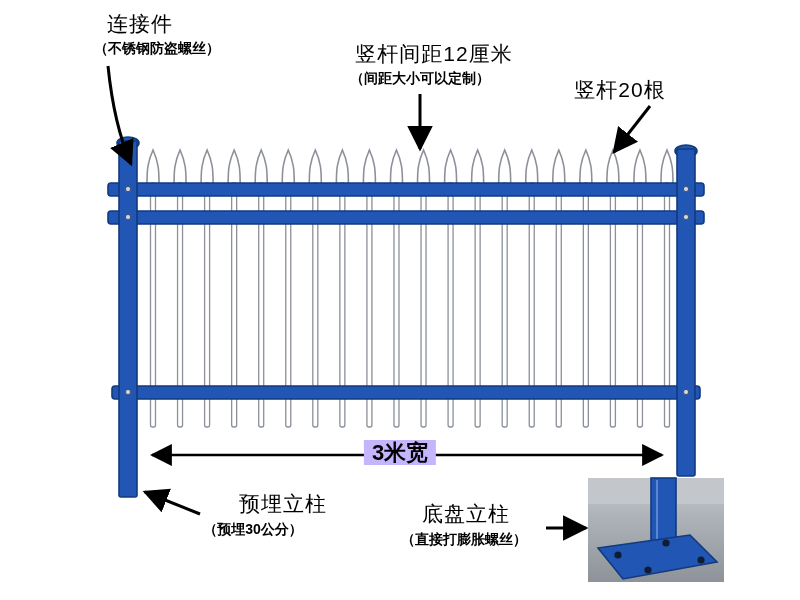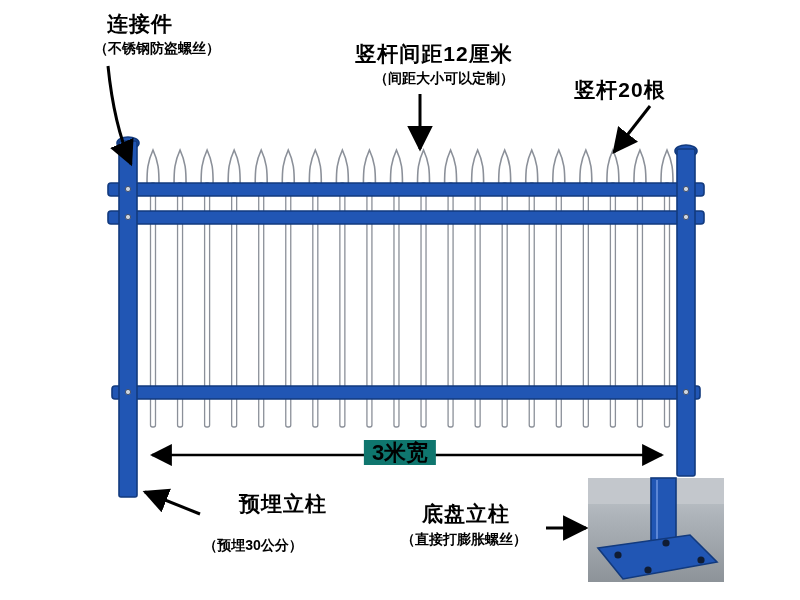--- a/index.html
+++ b/index.html
@@ -8,23 +8,23 @@
     --bar-fill:#ffffff;
     --bar-outline:#8b9099;
   }
   html,body{margin:0;padding:0;background:#fff;}
   .stage{
     position:relative;width:800px;height:600px;background:#fff;overflow:hidden;
     font-family:"Liberation Sans","DejaVu Sans",sans-serif;color:#000;
   }
   .stage svg{position:absolute;left:0;top:0;}
   .lbl{position:absolute;transform:translateX(-50%);white-space:nowrap;text-align:center;line-height:1.15;}
-  .lbl.title{font-size:21px;font-weight:bold;letter-spacing:1px;}
+  .lbl.title{font-size:21px;font-weight:normal;letter-spacing:1px;}
   .lbl.sub{font-size:14px;font-weight:bold;letter-spacing:0px;}
-  .lbl.dim{font-size:22px;font-weight:bold;background:#0f766e;padding:0 8px;}
+  .lbl.dim{font-size:22px;font-weight:bold;background:#c4b5fd;padding:0 8px;}
   .blue{fill:var(--fence-blue);stroke:var(--fence-outline);stroke-width:1.6;}
   .bar-loop{fill:var(--bar-fill);stroke:var(--bar-outline);stroke-width:1.6;}
   .bar-stem{fill:var(--bar-fill);stroke:var(--bar-outline);stroke-width:1.3;}
   .arrow{stroke:#000;stroke-width:3;fill:none;}
   .dim-line{stroke:#000;stroke-width:2.6;fill:none;}
   .bolt{fill:#cfd6e0;stroke:#44506b;stroke-width:1;}
   .hole{fill:#101c33;}
 </style>
 </head>
 <body>
@@ -126,25 +126,25 @@
       <circle class="hole" cx="666" cy="543" r="3.6"></circle>
       <circle class="hole" cx="701" cy="560" r="3.6"></circle>
       <circle class="hole" cx="648" cy="570" r="3.6"></circle>
     </g>
   </svg>
 
   <div class="lbl title" style="left:140px;top:12px;">连接件</div>
   <div class="lbl sub" style="left:157px;top:40px;">（不锈钢防盗螺丝）</div>
 
   <div class="lbl title" style="left:434px;top:42px;">竖杆间距12厘米</div>
-  <div class="lbl sub" style="left:420px;top:70px;margin-left:24px;">（间距大小可以定制）</div>
+  <div class="lbl sub" style="left:420px;top:70px;">（间距大小可以定制）</div>
 
   <div class="lbl title" style="left:620px;top:78px;">竖杆20根</div>
 
   <div class="lbl dim" style="left:400px;top:440px;">3米宽</div>
 
   <div class="lbl title" style="left:249px;top:492px;margin-left:34px;">预埋立柱</div>
-  <div class="lbl sub" style="left:253px;top:537px;">（预埋30公分）</div>
+  <div class="lbl sub" style="left:253px;top:521px;">（预埋30公分）</div>
 
   <div class="lbl title" style="left:466px;top:502px;text-align:right;">底盘立柱</div>
   <div class="lbl sub" style="left:464px;top:531px;">（直接打膨胀螺丝）</div>
 
 </div>
 
 </body></html>

